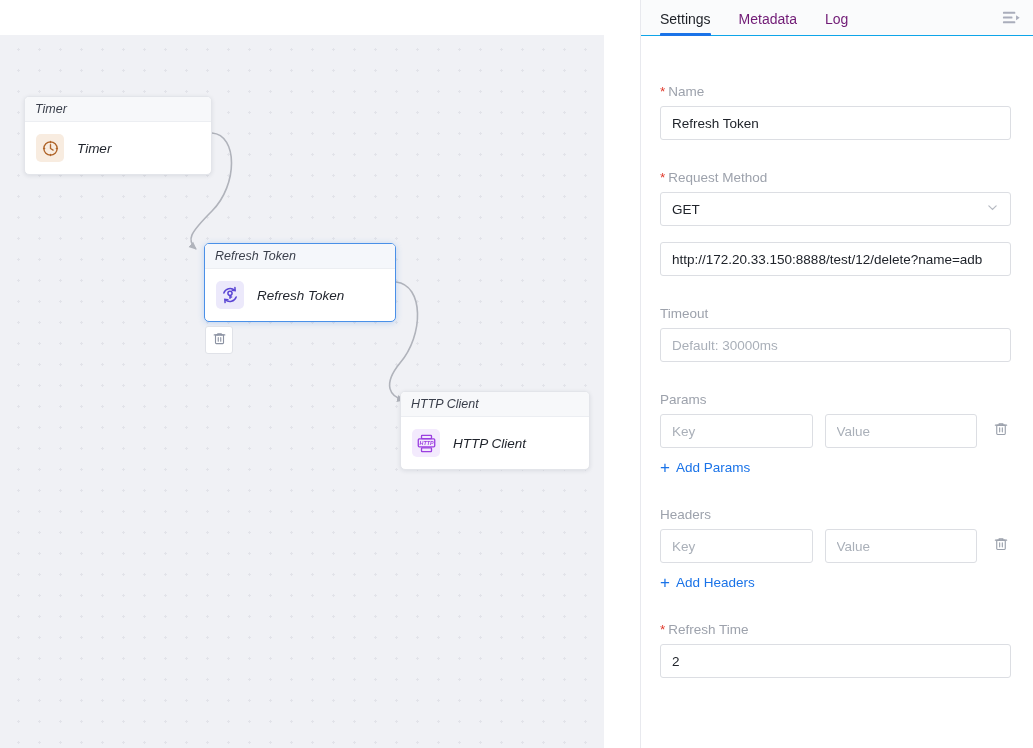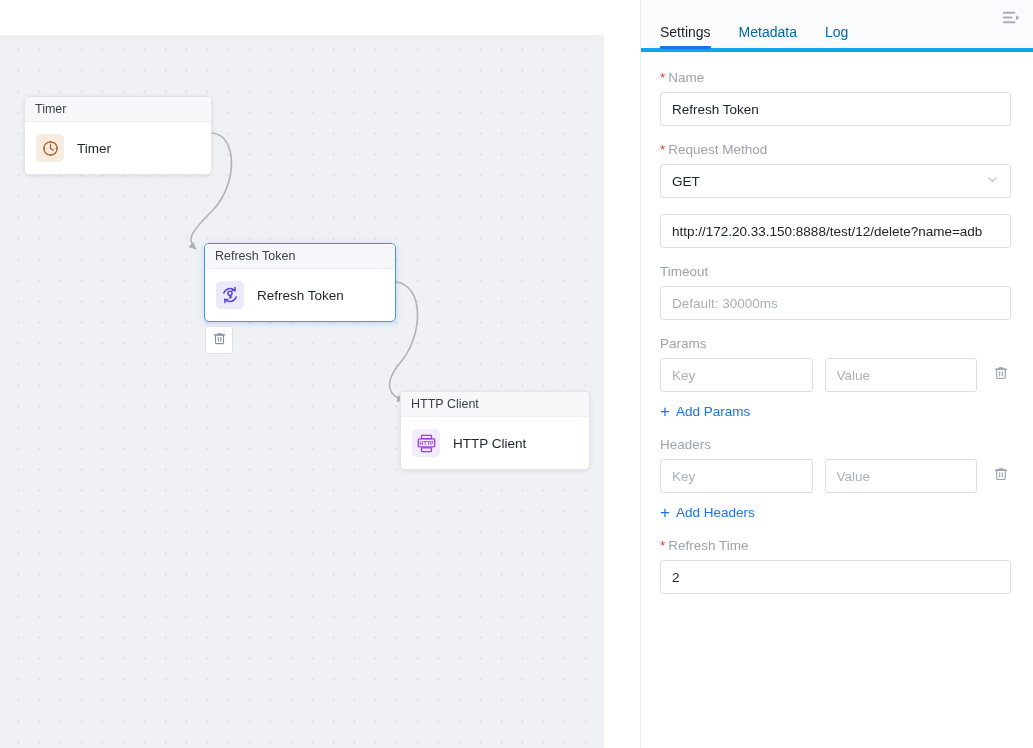--- a/index.html
+++ b/index.html
@@ -23,20 +23,21 @@
     width: 640px; height: 35px;
     background: #ffffff;
   }
   #flow-canvas {
     position: absolute; left: 0; top: 35px;
     width: 604px; height: 713px;
     background-color: #f0f1f5;
     background-image: radial-gradient(#e2e3e9 1.1px, transparent 1.2px);
     background-size: 21px 21px;
     background-position: 8px 4px;
+    font-style: italic;
   }
   #edges-svg { position: absolute; left: 0; top: 0; width: 640px; height: 713px; }
 
   .node {
     position: absolute;
     background: #ffffff;
     border: 1px solid #e3e5ea;
     border-radius: 5px;
     box-shadow: 0 1px 4px rgba(30,35,60,.10);
     overflow: hidden;
@@ -90,31 +91,31 @@
   
   #settings-pane {
     position: relative;
     width: 393px; height: 748px;
     background: #ffffff;
     border-left: 1px solid #e8e9ee;
     display: flex; flex-direction: column;
   }
   #tabbar {
     position: relative;
-    height: 52px;
+    height: 36px;
     background: #fafbfc;
-    border-bottom: 4px solid #0ea5e9;
+    border-bottom: 1px solid #0ea5e9;
     display: flex; align-items: flex-end;
     padding-left: 19px;
     flex: none;
   }
   .tab {
     position: relative;
     font-size: 14px;
-    color: #0369a1;
+    color: #701a75;
     padding: 0 0 8px 0;
     margin-right: 28px;
     cursor: pointer;
     background: none; border: none;
     font-family: inherit;
   }
   .tab.active { color: #1d2026; font-weight: 400; }
   .tab.active::after {
     content: ""; position: absolute;
     left: 0; right: 0; bottom: -1px; height: 3px;
@@ -136,20 +137,21 @@
   #form-scroll::-webkit-scrollbar { width: 6px; }
   #form-scroll::-webkit-scrollbar-thumb { background: #d9dade; border-radius: 3px; }
   #form-scroll::-webkit-scrollbar-track { background: transparent; }
 
   .field { margin-bottom: 16px; }
   .field-label {
     font-size: 13.5px;
     color: #9da2ac;
     margin-bottom: 7px;
     display: block;
+    margin-top: 30px;
   }
   .req-star { color: #e0392b; margin-right: 3px; }
 
   .text-input {
     width: 100%;
     height: 34px;
     border: 1px solid #dcdee3;
     border-radius: 3px;
     padding: 0 11px;
     font-size: 13.5px;

